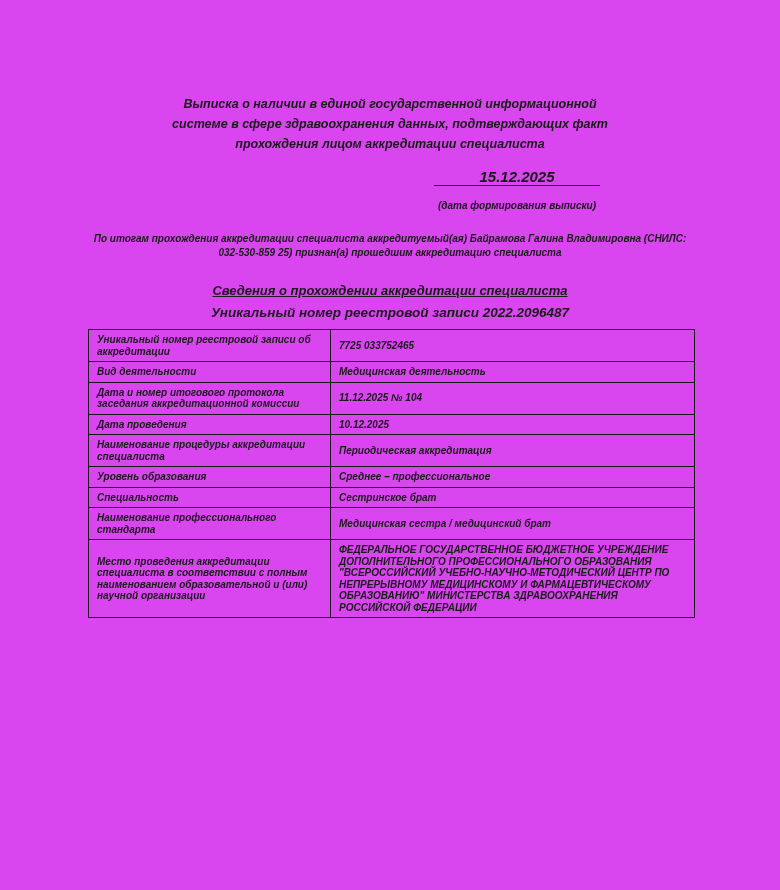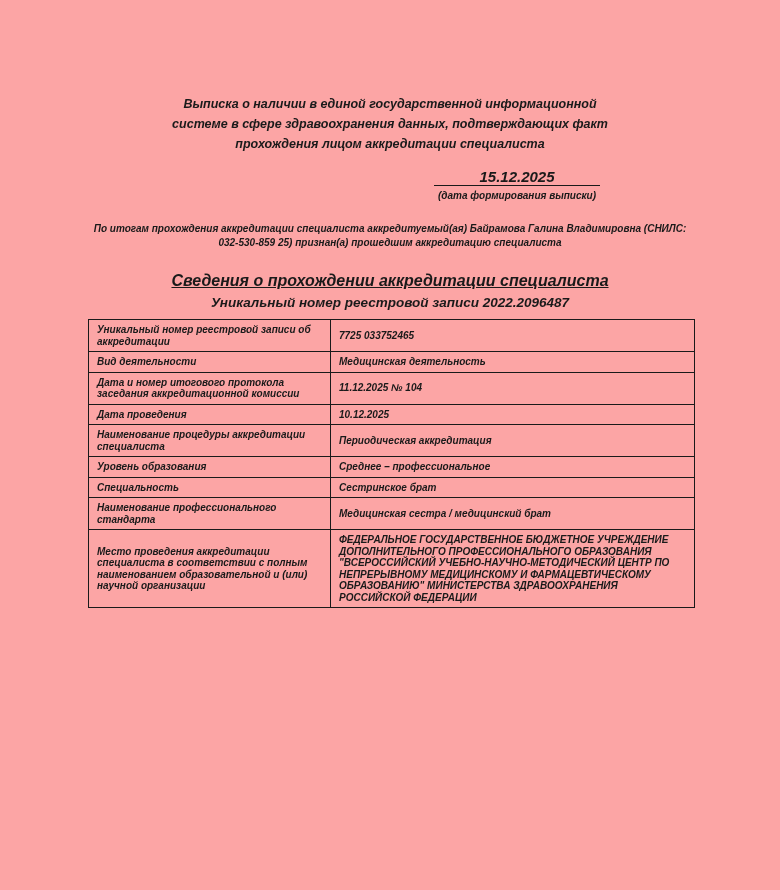--- a/index.html
+++ b/index.html
@@ -4,21 +4,21 @@
 <style>
   html, body {
     margin: 0;
     padding: 0;
     background: #ffffff;
   }
   .page {
     position: relative;
     width: 780px;
     height: 890px;
-    background: #fca5a5;
+    background: #d946ef;
     box-sizing: border-box;
     padding-top: 94px;
     font-family: "Liberation Sans", sans-serif;
     font-weight: bold;
     font-style: italic;
     color: #1a1a1a;
     overflow: hidden;
   }
   .title {
     width: 620px;
@@ -35,34 +35,34 @@
   }
   .date-value {
     font-size: 15px;
     line-height: 13px;
     padding-bottom: 2px;
   }
   .date-caption {
     border-top: 1.5px solid #1a1a1a;
     font-size: 10px;
     line-height: 12px;
-    padding-top: 4px;
+    padding-top: 14px;
     white-space: nowrap;
   }
   .intro {
     width: 640px;
     margin: 20px auto 0;
     text-align: center;
     font-size: 10px;
     line-height: 13.5px;
   }
   .section-heading {
     margin-top: 25px;
     text-align: center;
-    font-size: 16px;
+    font-size: 13px;
     line-height: 13px;
     text-decoration: underline;
   }
   .registry-heading {
     margin-top: 8px;
     text-align: center;
     font-size: 13.5px;
     line-height: 16px;
   }
   table.acc-table {

